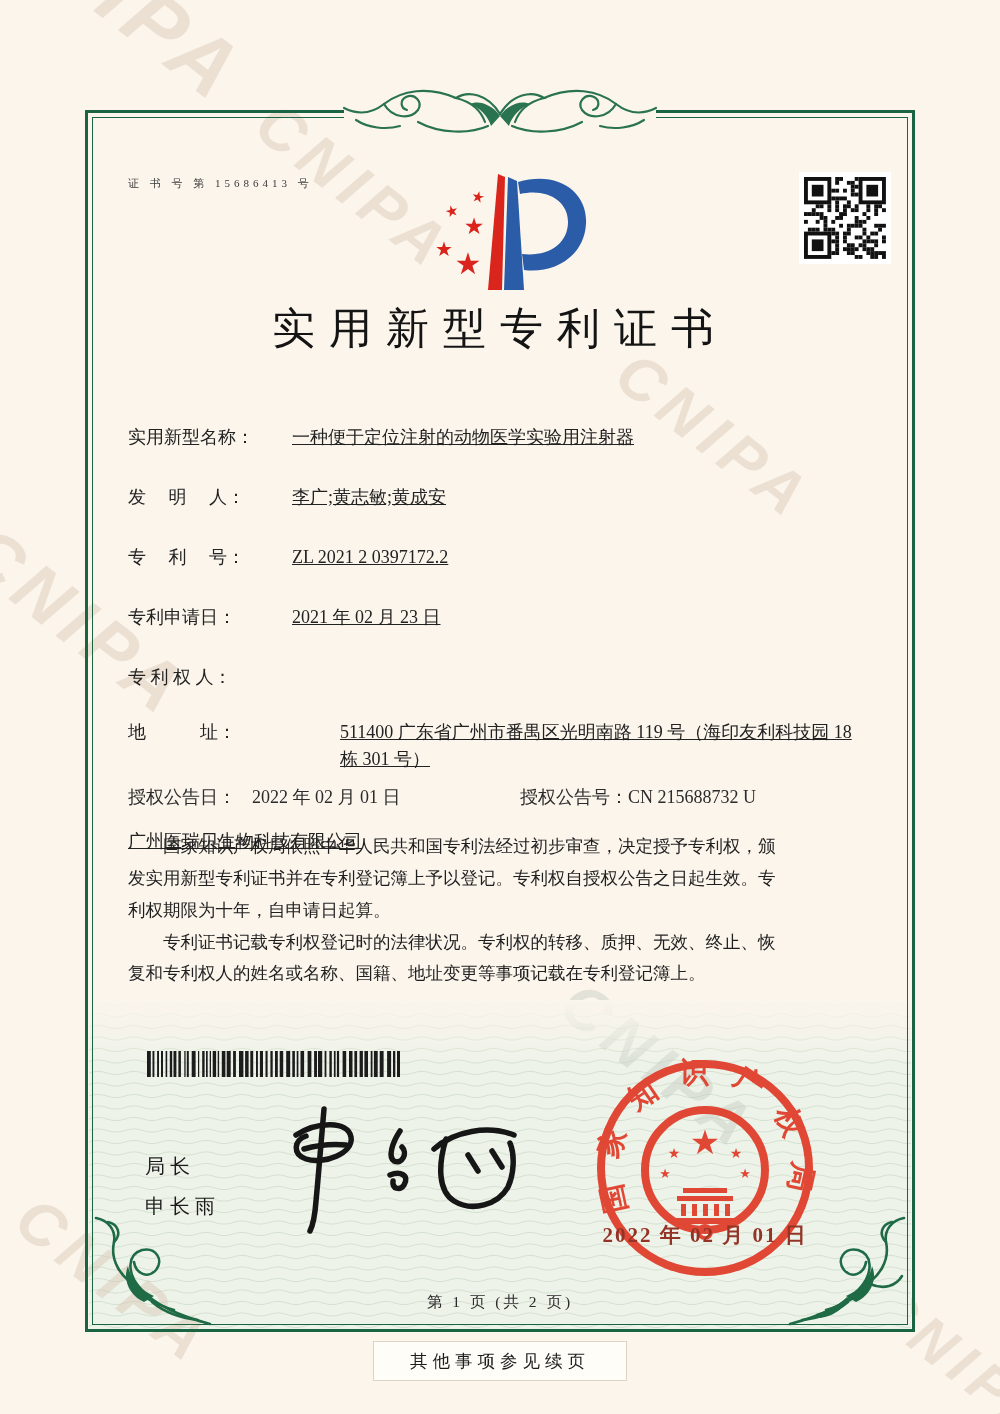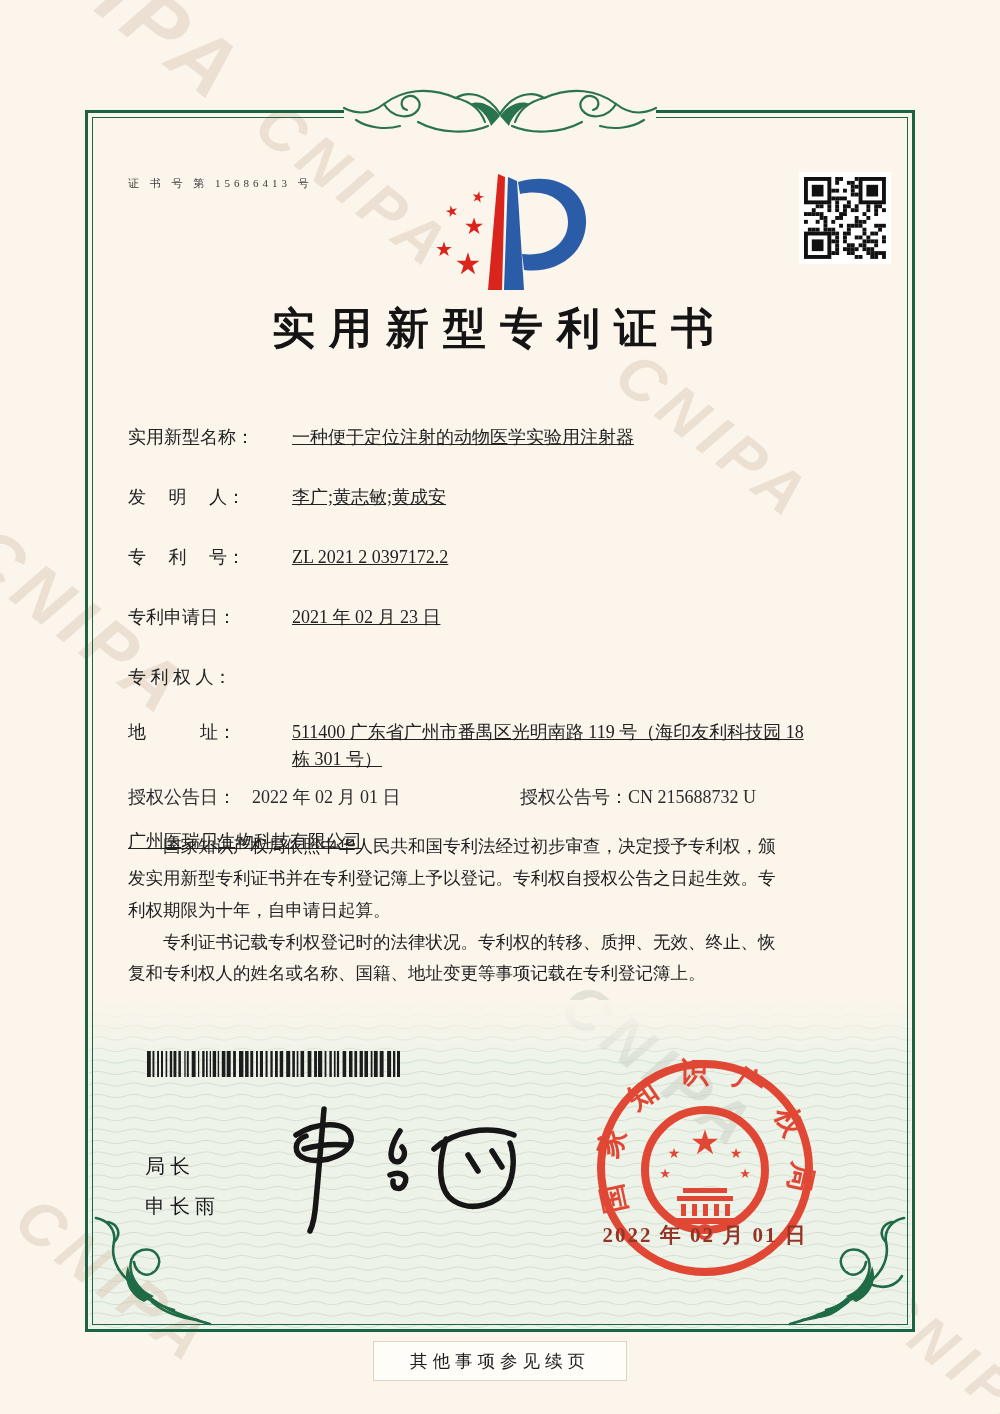--- a/index.html
+++ b/index.html
@@ -26,26 +26,26 @@
   .frame-inner{position:absolute; left:4px; top:4px; right:4px; bottom:4px;
     border:1px solid #1a6444;}
   .ornament-top{position:absolute; left:310px; top:82px; z-index:5;}
   .corner-flourish{position:absolute; z-index:5;}
   
   .content{position:absolute; left:0; top:0; width:1000px; height:1414px; z-index:6;}
   .cert-no{position:absolute; left:128px; top:176px; font-size:11px; letter-spacing:4px; color:#3a3a3a;}
   .qr{position:absolute; left:799px; top:172px; width:92px; height:92px; background:#fff;}
   .logo{position:absolute; left:420px; top:162px;}
   .title{position:absolute; left:0; top:300px; width:1000px; text-align:center;
-    font-size:43px; font-weight:bold; letter-spacing:14px; color:#141414;}
+    font-size:43px; font-weight:normal; letter-spacing:14px; color:#141414;}
   .fields{position:absolute; left:128px; top:0; width:664px;}
   .frow{position:absolute; display:flex; font-size:18px; line-height:1.5;gap:16px;}
   .frow .lab{flex:0 0 148px; color:#222; white-space:pre;}
   .frow .val{color:#222;text-decoration:underline;}
-  .frow .val.addr{width:516px;}
+  .frow .val.addr{width:516px;margin-left:48px;}
   .grant2{position:absolute; left:392px; top:0; display:flex;}
   .paras{position:absolute; left:128px; top:831px; width:656px; font-size:17.5px; line-height:1.82; color:#1f1f1f;}
   .paras p{margin:0; text-indent:2em;}
   .barcode{position:absolute; left:147px; top:1051px;}
   .issuer{position:absolute; left:145px; top:1146px; font-size:20px; letter-spacing:5px; color:#1c1c1c; line-height:2.0;}
   .signature{position:absolute; left:262px; top:1103px;}
   .seal{position:absolute; left:585px; top:1048px; opacity:.93;}
   .page-num{position:absolute; left:0; top:1292px; width:1000px; text-align:center;
     font-size:15.5px; letter-spacing:3px; color:#2a2a2a;}
   .note{position:absolute; left:50%; transform:translateX(-50%); top:1341px;
@@ -446,16 +446,17 @@
           <rect x="118" y="156" width="5" height="12"></rect>
           <rect x="129" y="156" width="5" height="12"></rect>
           <rect x="140" y="156" width="5" height="12"></rect>
           <rect x="88" y="170" width="64" height="6"></rect>
         </g>
         <circle cx="120" cy="184" r="6" fill="none" stroke="#e03c28" stroke-width="4"></circle>
       </g>
       <text x="120" y="194" font-size="21" font-weight="bold" text-anchor="middle" letter-spacing="2" fill="#8d2618">2022 年 02 月 01 日</text>
     </svg>
 
+    <div class="page-num">第 1 页 (共 2 页)</div>
     <div class="note">其他事项参见续页</div>
 
   </div>
 </div>
 
 </body></html>

